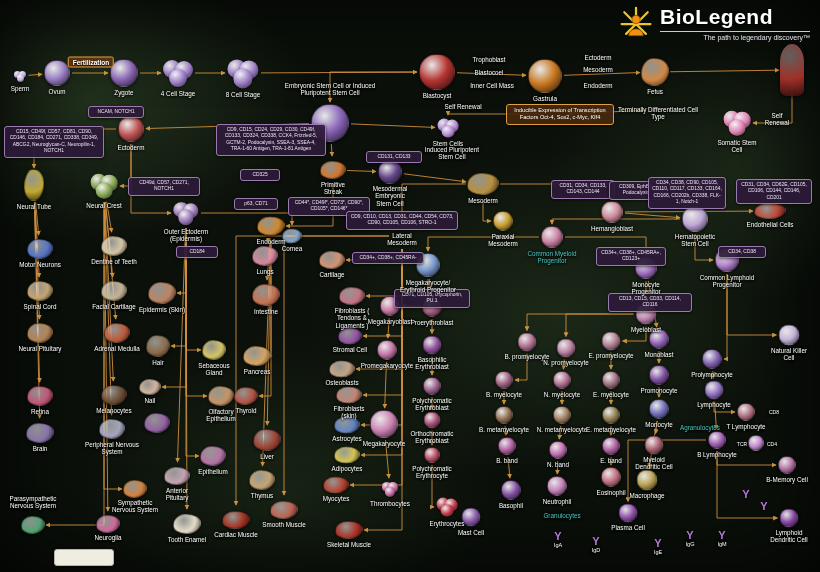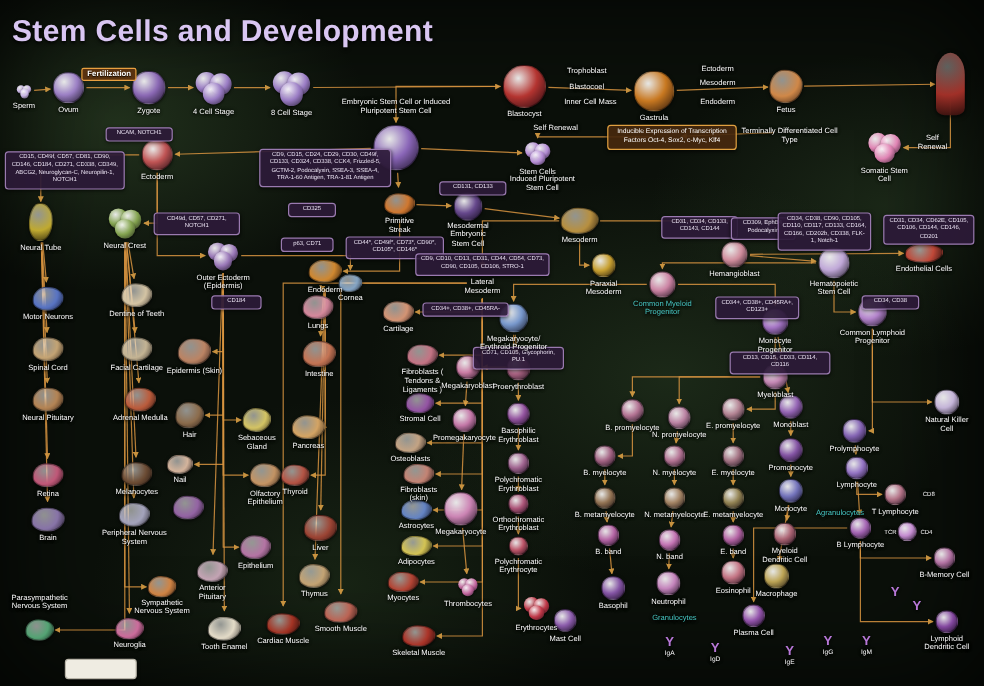--- a/index.html
+++ b/index.html
@@ -37,22 +37,41 @@
     padding:2px 3px;font-size:4.9px;line-height:1.3;color:#eee6f6;text-align:center;
     box-shadow:0 1px 3px rgba(0,0,0,.6);}
   .mbox.orange{border-color:#e0a040;background:rgba(70,40,14,.92);font-size:5.6px;color:#fff;}
   .mbox.white{background:#efece2;border-color:#b8b4a8;min-height:11px;}
   .edge{stroke:#d89440;stroke-width:1;fill:none;opacity:.85;}
 </style>
 </head>
 <body>
 
 <div id="poster">
-  <h1 id="title">Stem Cells and Development</h1>
 
+  <div id="brand">
+    <svg width="36" height="38" viewBox="0 0 40 42">
+      <g stroke="#f0c428" stroke-width="2.5" stroke-linecap="round">
+        <line x1="20" y1="21" x2="20" y2="3"></line>
+        <line x1="20" y1="21" x2="33" y2="8"></line>
+        <line x1="20" y1="21" x2="7" y2="8"></line>
+        <line x1="20" y1="21" x2="36" y2="21"></line>
+        <line x1="20" y1="21" x2="4" y2="21"></line>
+        <line x1="20" y1="21" x2="31" y2="32"></line>
+        <line x1="20" y1="21" x2="9" y2="32"></line>
+      </g>
+      <circle cx="20" cy="16" r="4.5" fill="#f29111" stroke="#7a4a08" stroke-width="0.8"></circle>
+      <path d="M12 34 C12 24 28 24 28 34 Z" fill="#f29111" stroke="#7a4a08" stroke-width="0.8"></path>
+    </svg>
+    <div id="brand-text">
+      <div id="brand-name">BioLegend</div>
+      <div id="brand-rule"></div>
+      <div id="brand-tagline">The path to legendary discovery™</div>
+    </div>
+  </div>
 
   <svg id="edges" width="820" height="572">
     <defs>
       <marker id="arr" viewBox="0 0 8 8" refX="7" refY="4" markerWidth="5" markerHeight="5" orient="auto">
         <path d="M0,0 L8,4 L0,8 z" fill="#e8a848"></path>
       </marker>
     </defs>
   <path d="M28.472196908974745,75.31306511548854 L42.04906427827986,74.21223803149083" class="edge" marker-end="url(#arr)"></path>
       <path d="M72,73 L108,73" class="edge" marker-end="url(#arr)"></path>
       <path d="M140,73 L161,73" class="edge" marker-end="url(#arr)"></path>

